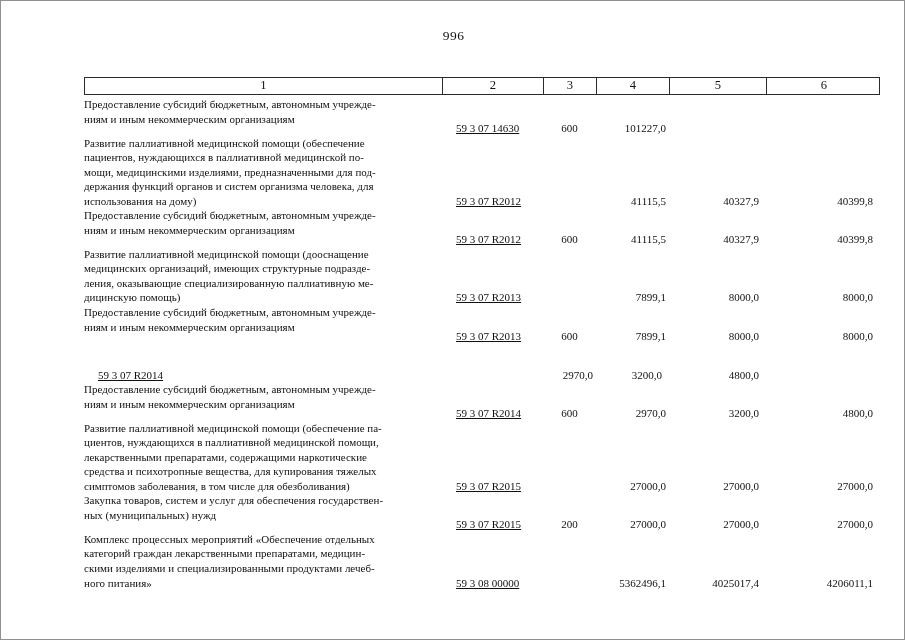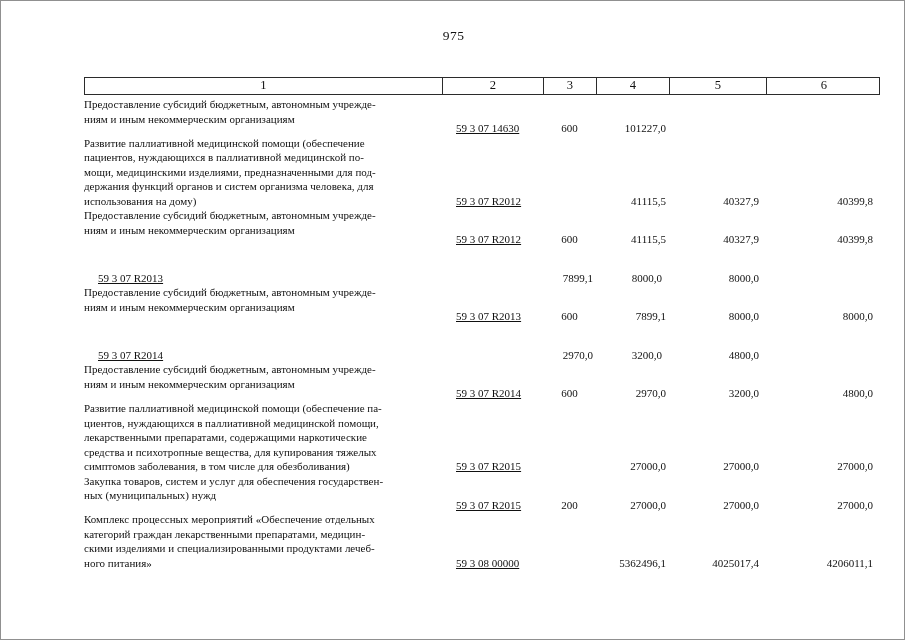--- a/index.html
+++ b/index.html
@@ -74,21 +74,21 @@
     white-space: nowrap;
   }
   .c-num4 { padding-right: 3px; margin-top: 24px; }
   .c-num5 { padding-right: 7px; }
   .c-num6 { padding-right: 7px; }
 </style>
 </head>
 <body>
 
 <div class="page">
-  <div class="page-number">975</div>
+  <div class="page-number">996</div>
 
   <div class="budget-table">
     <div class="t-header">
       <div class="h-cell">1</div>
       <div class="h-cell">2</div>
       <div class="h-cell">3</div>
       <div class="h-cell">4</div>
       <div class="h-cell">5</div>
       <div class="h-cell">6</div>
     </div>
@@ -120,20 +120,24 @@
     <div class="cell c-desc">Предоставление субсидий бюджетным, автономным учрежде-
 ниям и иным некоммерческим организациям</div>
     <div class="cell c-code">59 3 07 R2012</div>
     <div class="cell c-vr">600</div>
     <div class="cell c-num c-num4">41115,5</div>
     <div class="cell c-num c-num5">40327,9</div>
     <div class="cell c-num c-num6">40399,8</div>
   </div>
 
   <div class="t-row">
+    <div class="cell c-desc">Развитие паллиативной медицинской помощи (дооснащение
+медицинских организаций, имеющих структурные подразде-
+ления, оказывающие специализированную паллиативную ме-
+дицинскую помощь)</div>
     <div class="cell c-code">59 3 07 R2013</div>
     <div class="cell c-vr"></div>
     <div class="cell c-num c-num4">7899,1</div>
     <div class="cell c-num c-num5">8000,0</div>
     <div class="cell c-num c-num6">8000,0</div>
   </div>
 
   <div class="t-row">
     <div class="cell c-desc">Предоставление субсидий бюджетным, автономным учрежде-
 ниям и иным некоммерческим организациям</div>

